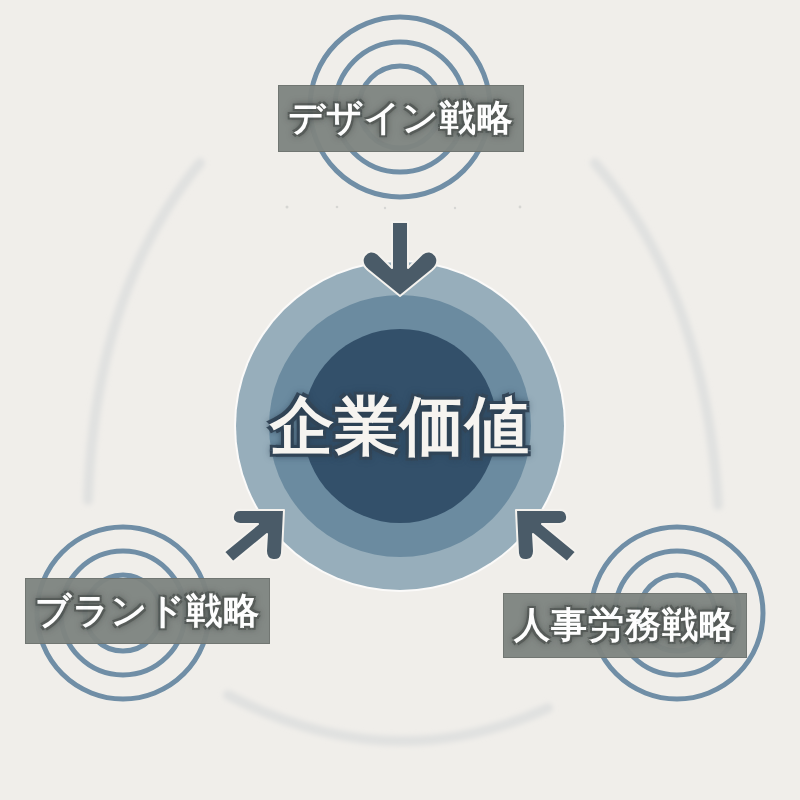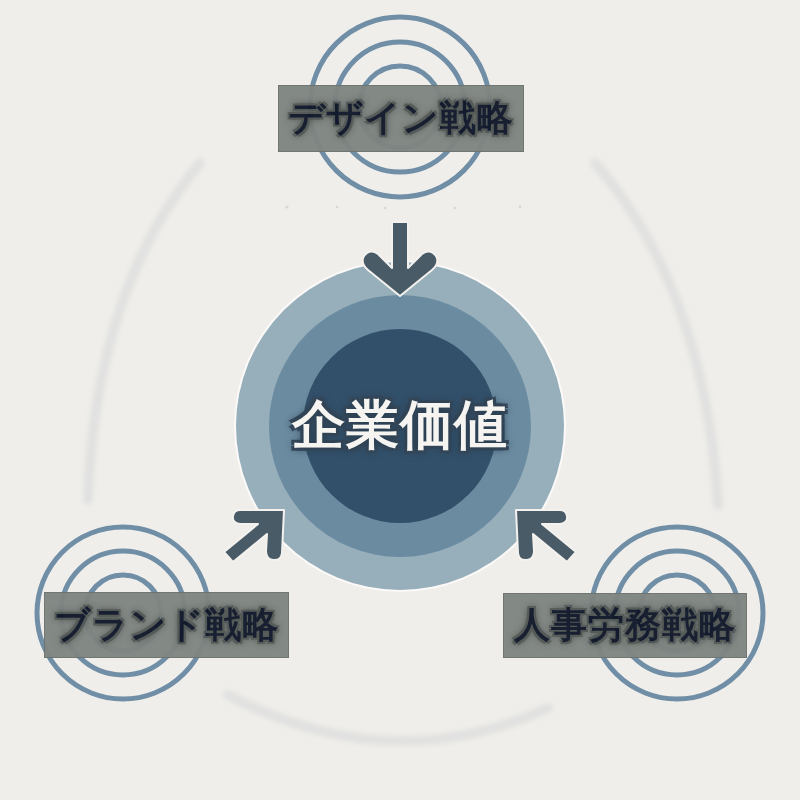--- a/index.html
+++ b/index.html
@@ -9,38 +9,38 @@
       font-family: "DejaVu Sans", sans-serif;
     }
     #stage { position: relative; width: 800px; height: 800px; }
     #stage svg.bg { position: absolute; left: 0; top: 0; }
     .node-label {
       position: absolute;
       background: #7f8581;
       border: 1px solid #6c726e;
       box-sizing: border-box;
       display: flex; align-items: center; justify-content: center;
-      color: #0f172a;
+      color: #ffffff;
       font-family: Liberation Sans, sans-serif;
       font-weight: bold;
       font-size: 36px;
       letter-spacing: 1px;
       text-shadow:
         0 0 4px #4f5552, 0 0 6px #4f5552, 0 0 8px #555b58,
         2px 2px 0 #555b58, -2px -2px 0 #555b58, 2px -2px 0 #555b58, -2px 2px 0 #555b58;
       opacity: 0.96;
     }
     .center-label {
       position: absolute;
       left: 260px; top: 386px; width: 280px; height: 80px;
       display: flex; align-items: center; justify-content: center;
       color: #f6f4f0;
       font-family: "DejaVu Sans", sans-serif;
       font-weight: bold;
-      font-size: 53px;
+      font-size: 64px;
       letter-spacing: 1px;
       text-shadow:
         0 0 6px #2a3f52, 0 0 10px #2e4558,
         3px 3px 0 #38495a, -3px -3px 0 #38495a, 3px -3px 0 #38495a, -3px 3px 0 #38495a;
     }
   </style>
 </head>
 <body>
 
 <div id="stage">
@@ -101,21 +101,21 @@
     </g>
     <g stroke="#f4f2ee" stroke-width="2" fill="#4a5b68" stroke-linejoin="round">
       <path d="M 516 510 L 518 553 Q 519 561 527 560 Q 534 559 534 551 L 533 534 L 567 562 L 576 552 L 542 524 L 560 524 Q 568 523 567 516 Q 566 509 558 510 Z"></path>
     </g>
   </svg>
 
   <div class="node-label" style="left:278px; top:85px; width:246px; height:67px;">
     <span>デザイン戦略</span>
   </div>
 
-  <div class="node-label" style="left:25px; top:592px; width:245px; height:66px;margin-left:19px;">
+  <div class="node-label" style="left:25px; top:578px; width:245px; height:66px;">
     <span>ブランド戦略</span>
   </div>
 
   <div class="node-label" style="left:503px; top:593px; width:244px; height:65px;">
     <span>人事労務戦略</span>
   </div>
 
   <div class="center-label">
     <span>企業価値</span>
   </div>

